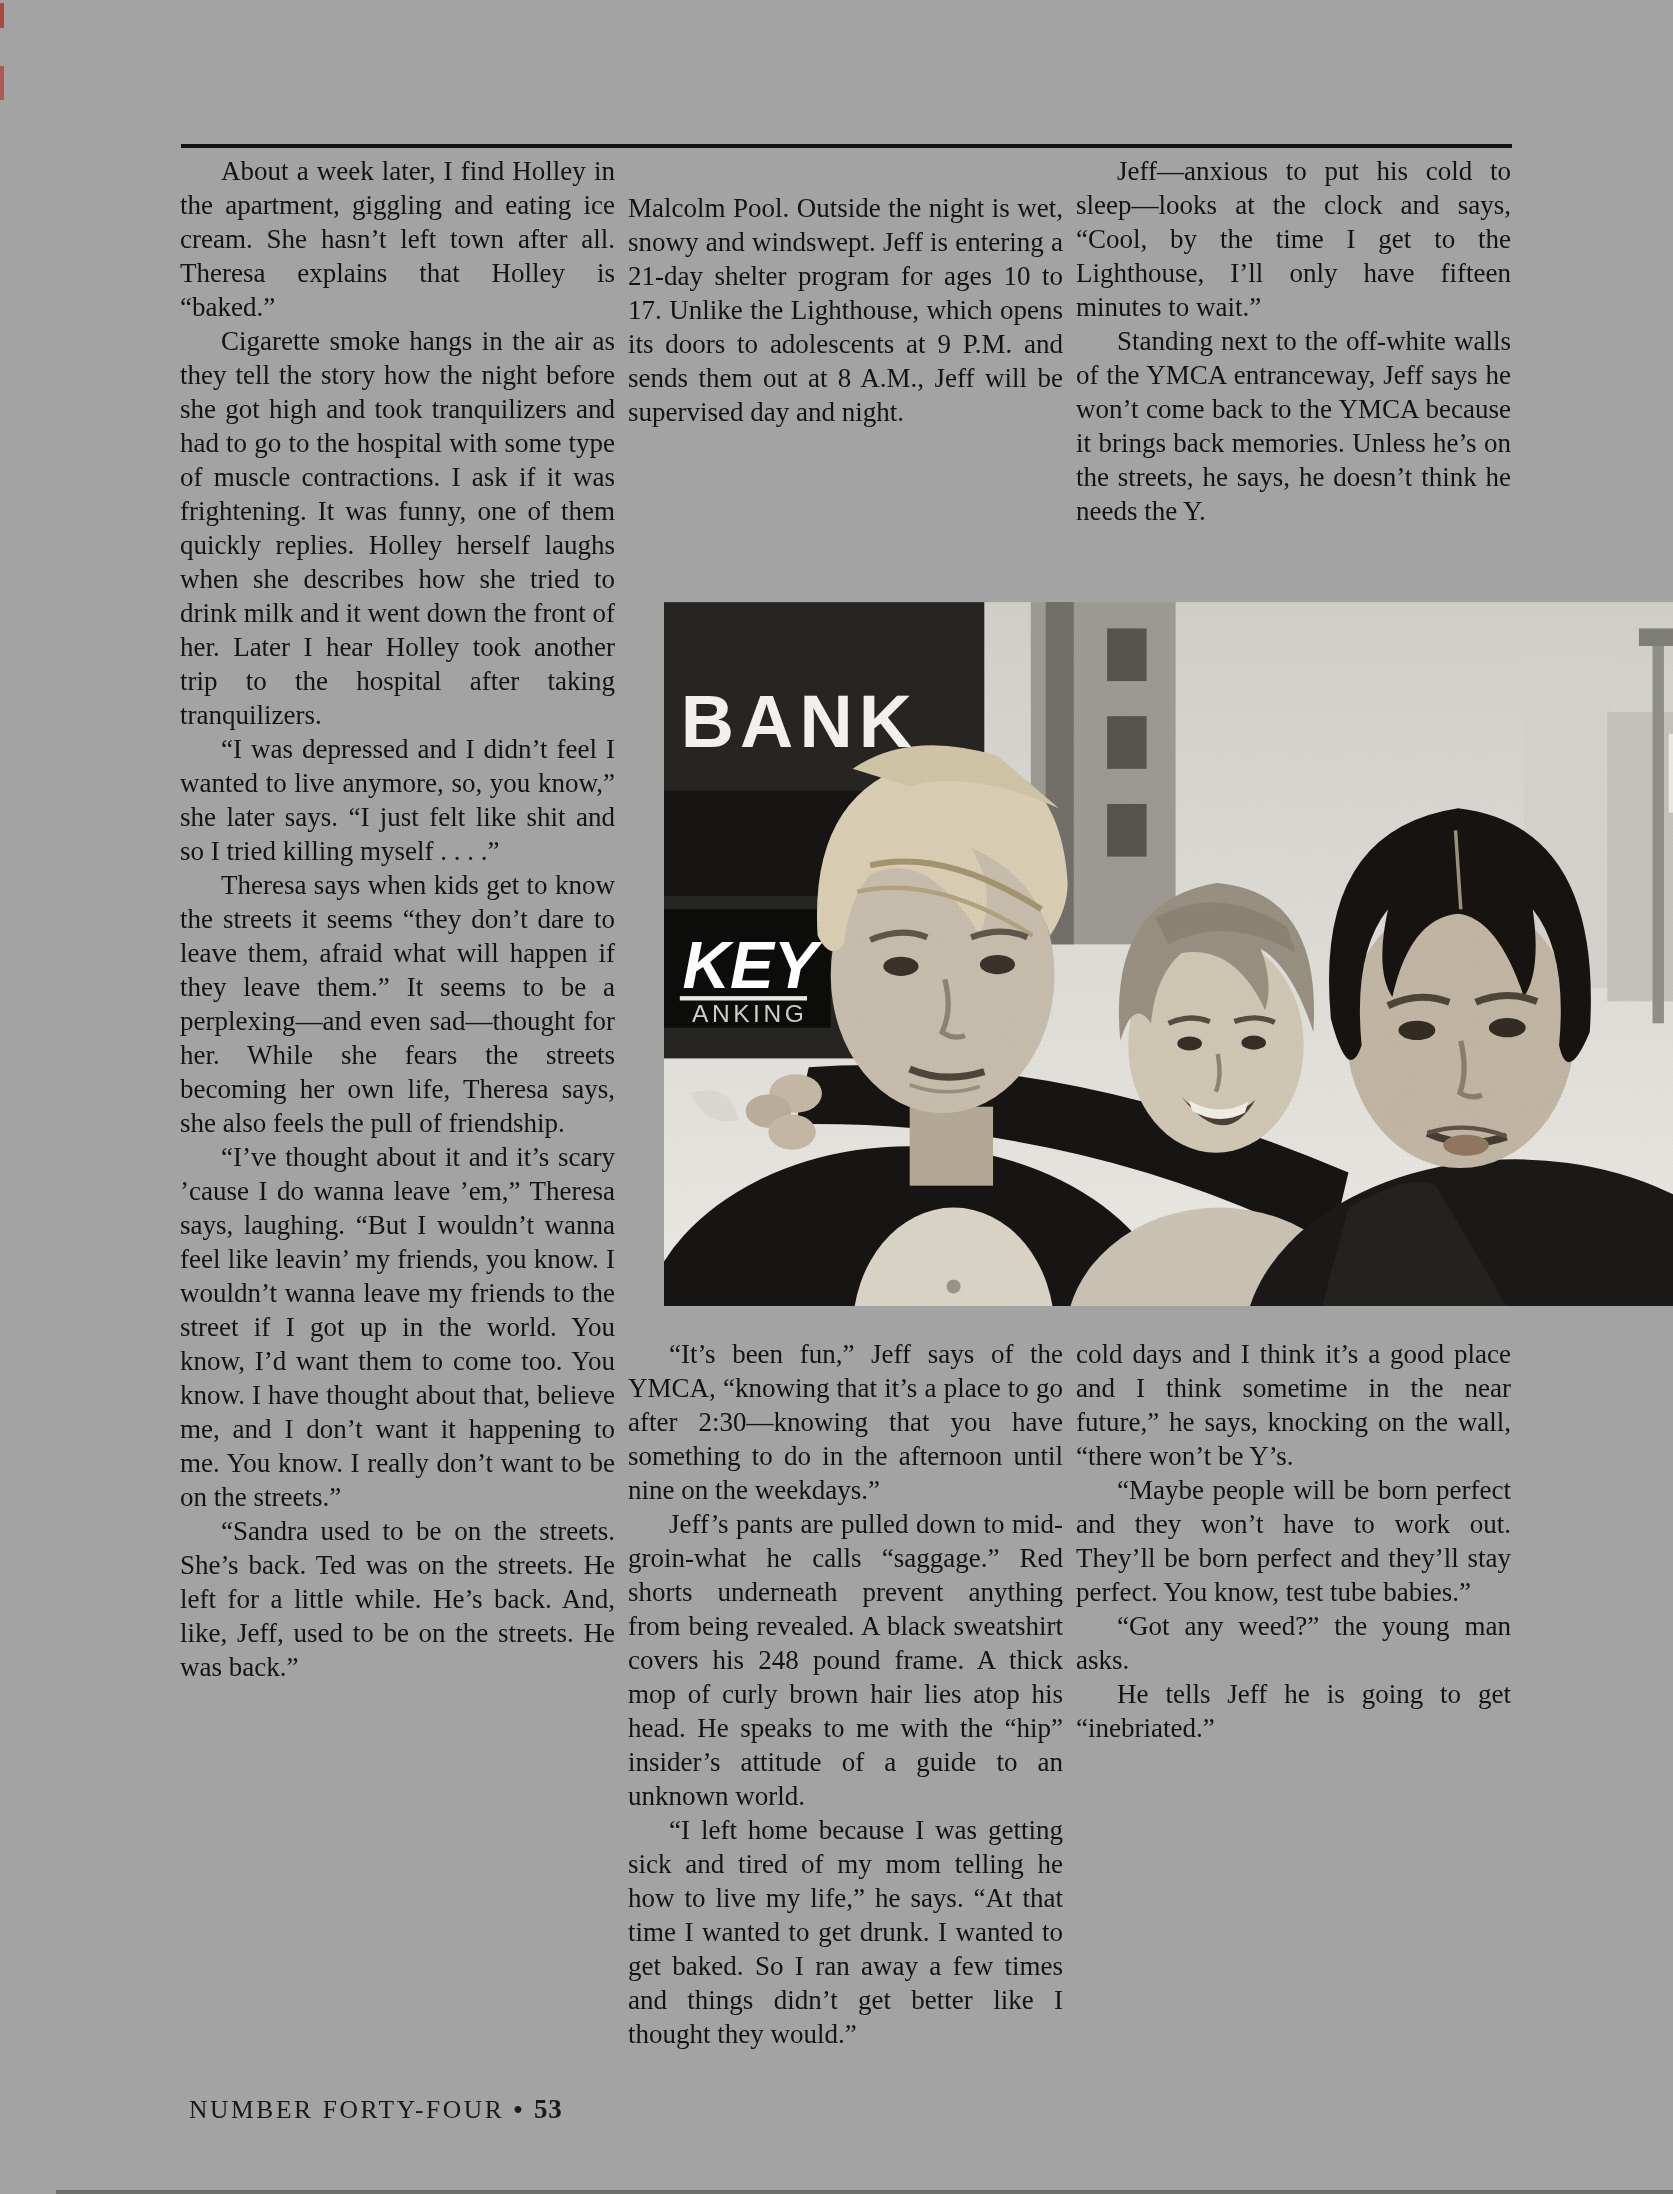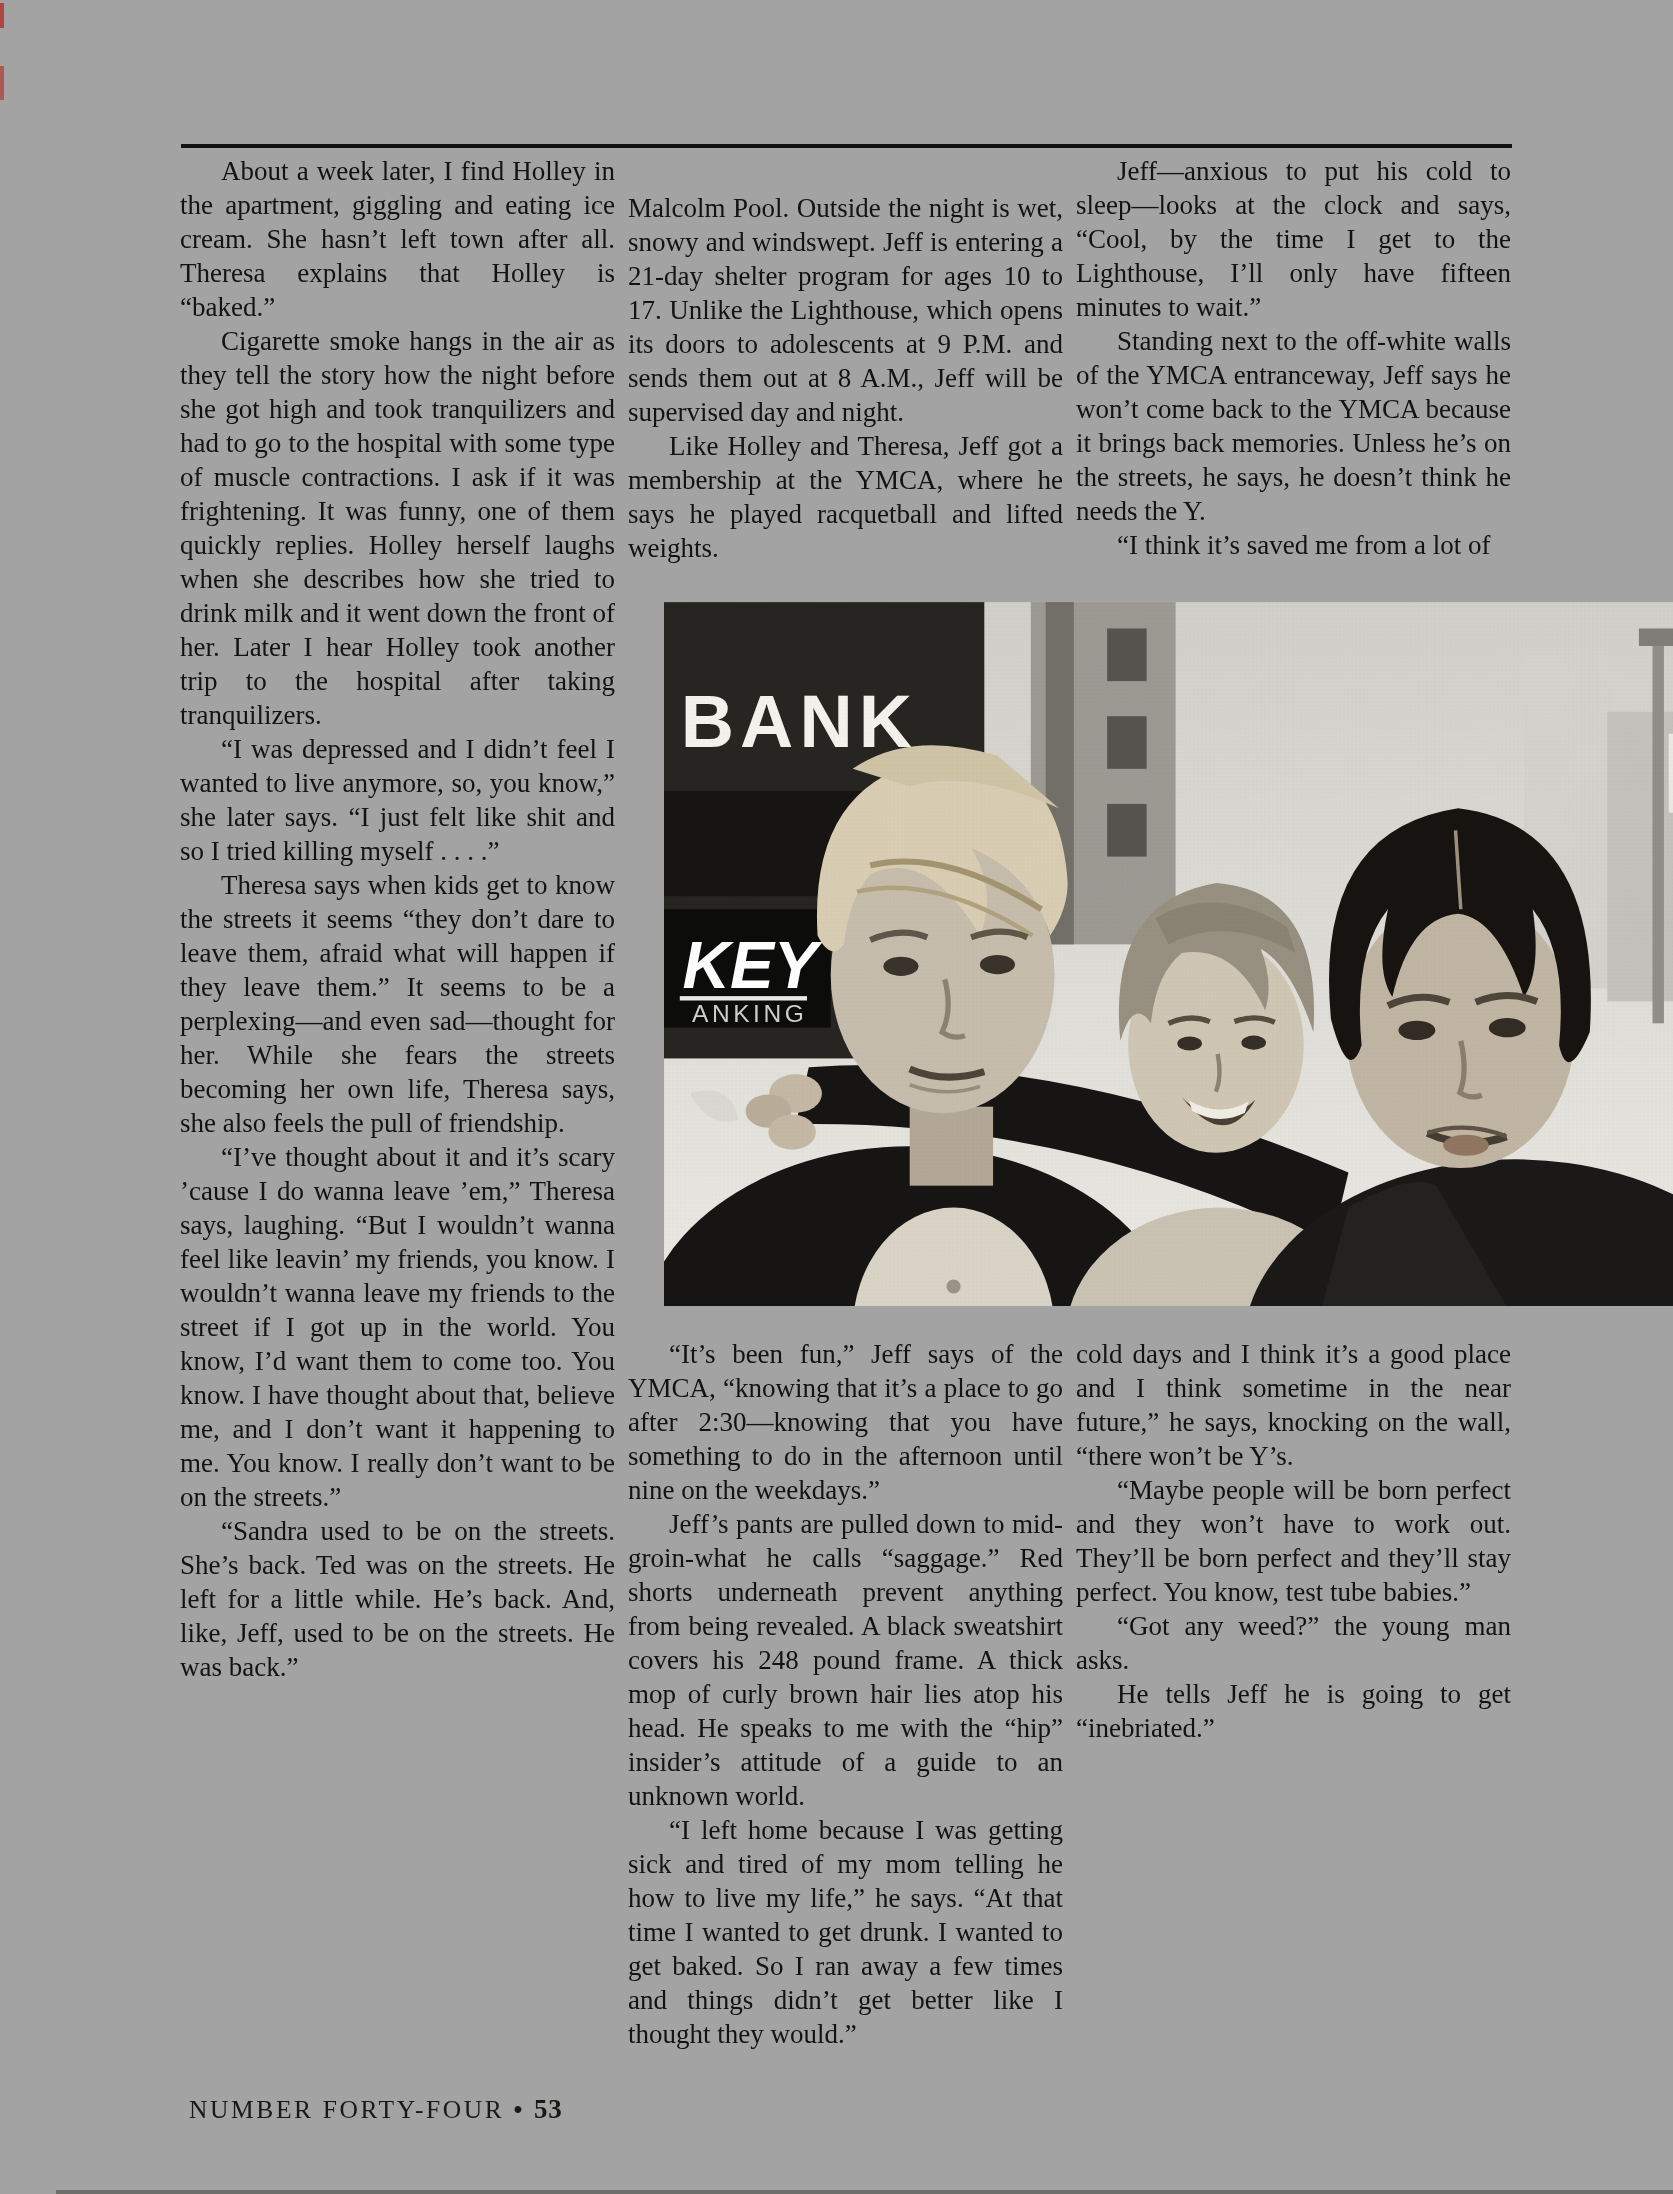--- a/index.html
+++ b/index.html
@@ -44,26 +44,24 @@
   <div class="col col-1">
       <p class="ind">About a week later, I find Holley in the apartment, giggling and eating ice cream. She hasn’t left town after all. Theresa explains that Holley is “baked.”</p>
       <p class="ind">Cigarette smoke hangs in the air as they tell the story how the night before she got high and took tranquilizers and had to go to the hospital with some type of muscle contractions. I ask if it was frightening. It was funny, one of them quickly replies. Holley herself laughs when she describes how she tried to drink milk and it went down the front of her. Later I hear Holley took another trip to the hospital after taking tranquilizers.</p>
       <p class="ind">“I was depressed and I didn’t feel I wanted to live anymore, so, you know,” she later says. “I just felt like shit and so I tried killing myself . . . .”</p>
       <p class="ind">Theresa says when kids get to know the streets it seems “they don’t dare to leave them, afraid what will happen if they leave them.” It seems to be a perplexing—and even sad—thought for her. While she fears the streets becoming her own life, Theresa says, she also feels the pull of friendship.</p>
       <p class="ind">“I’ve thought about it and it’s scary ’cause I do wanna leave ’em,” Theresa says, laughing. “But I wouldn’t wanna feel like leavin’ my friends, you know. I wouldn’t wanna leave my friends to the street if I got up in the world. You know, I’d want them to come too. You know. I have thought about that, believe me, and I don’t want it happening to me. You know. I really don’t want to be on the streets.”</p>
       <p class="ind">“Sandra used to be on the streets. She’s back. Ted was on the streets. He left for a little while. He’s back. And, like, Jeff, used to be on the streets. He was back.”</p>
     </div>
   <div class="col col-2-top">
       <p class="noind">Malcolm Pool. Outside the night is wet, snowy and windswept. Jeff is entering a 21-day shelter program for ages 10 to 17. Unlike the Lighthouse, which opens its doors to adolescents at 9 P.M. and sends them out at 8 A.M., Jeff will be supervised day and night.</p>
-      <p class="ind">Like Holley and Theresa, Jeff got a membership at the YMCA, where he says he played racquetball and lifted weights.</p>
     </div>
   <div class="col col-3-top">
       <p class="ind">Jeff—anxious to put his cold to sleep—looks at the clock and says, “Cool, by the time I get to the Lighthouse, I’ll only have fifteen minutes to wait.”</p>
       <p class="ind">Standing next to the off-white walls of the YMCA entranceway, Jeff says he won’t come back to the YMCA because it brings back memories. Unless he’s on the streets, he says, he doesn’t think he needs the Y.</p>
-      <p class="ind">“I think it’s saved me from a lot of</p>
     </div>
 
   <div class="photo-wrap">
     <svg width="1046" height="704" viewBox="0 0 2384 1604" xmlns="http://www.w3.org/2000/svg">
       <defs>
         <linearGradient id="sky" x1="0" y1="0" x2="0" y2="1">
           <stop offset="0" stop-color="#cfcec9"></stop>
             <stop offset="1" stop-color="#e9e8e2"></stop>
         </linearGradient>
         <pattern id="grain" width="9" height="9" patternUnits="userSpaceOnUse">

